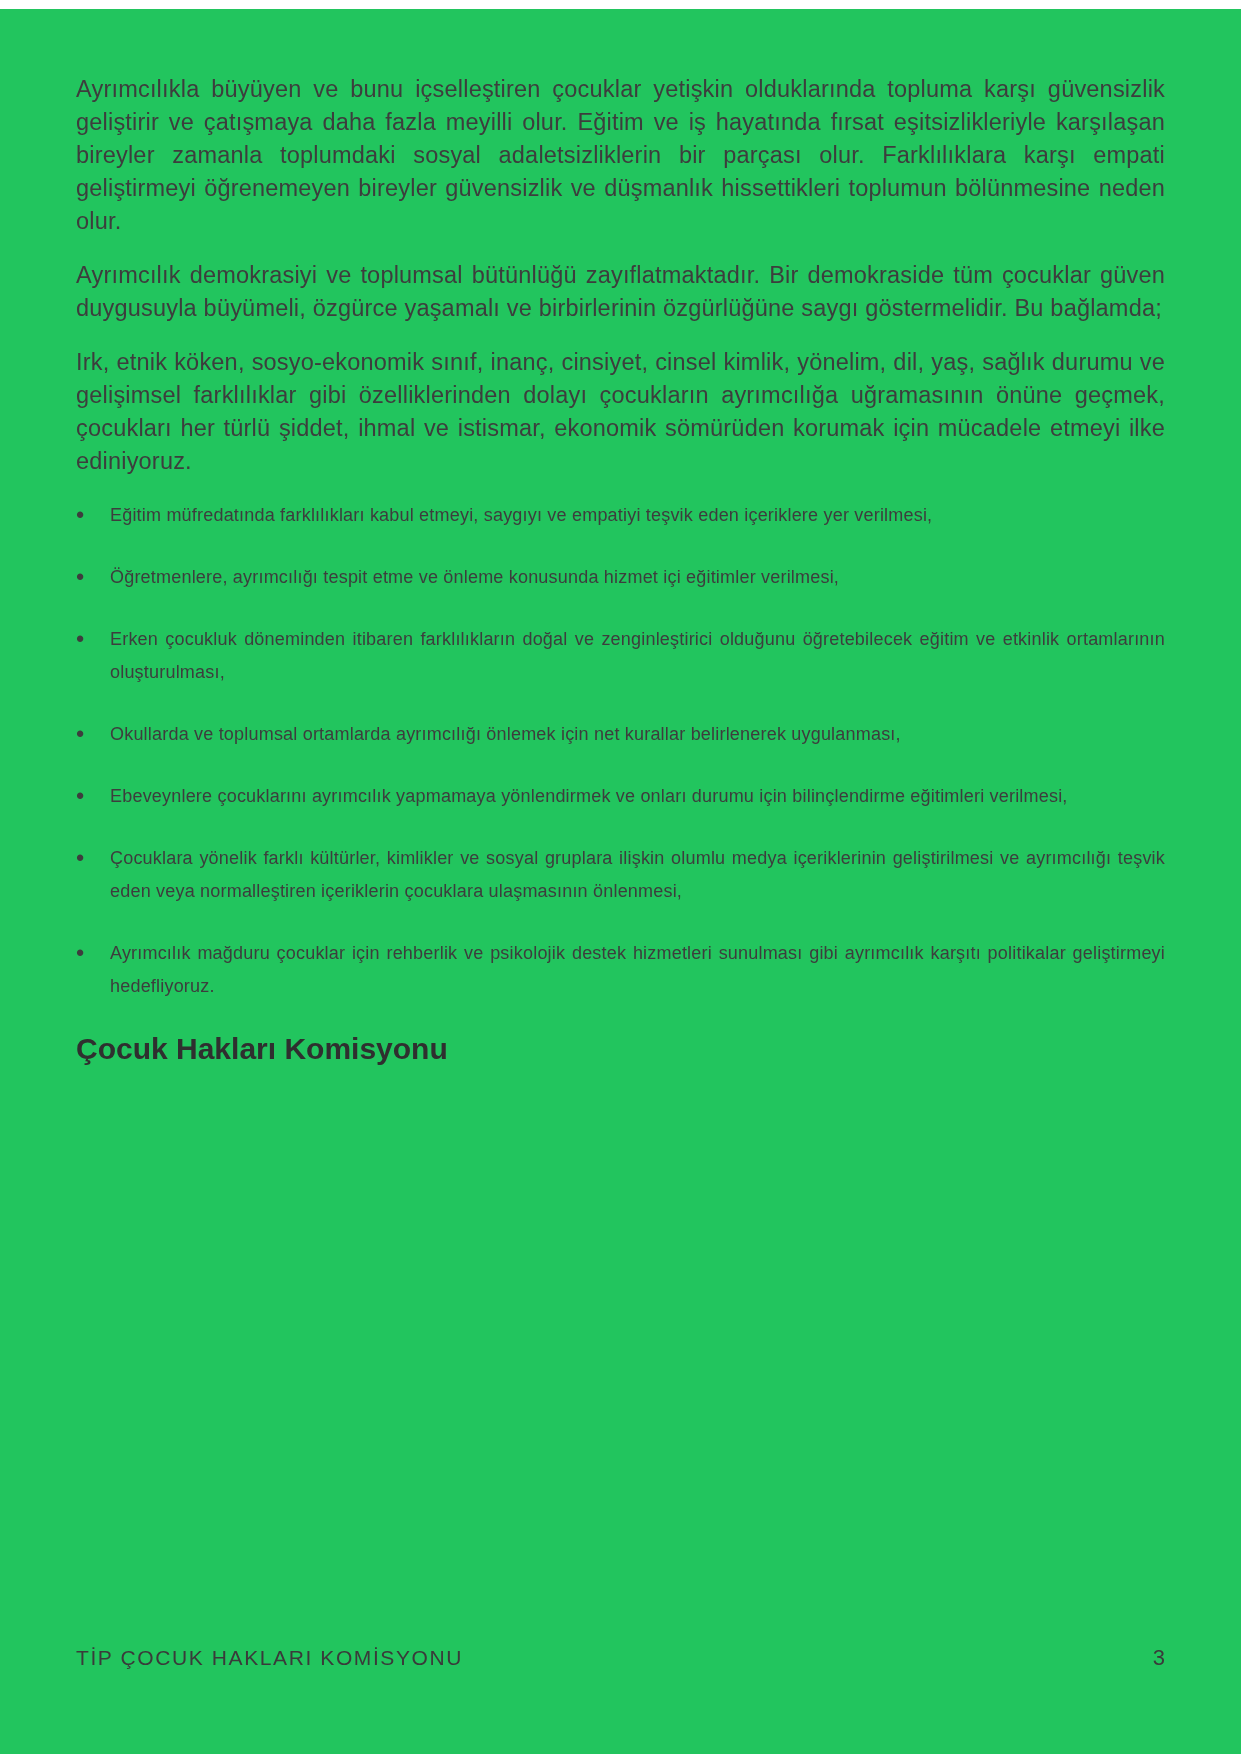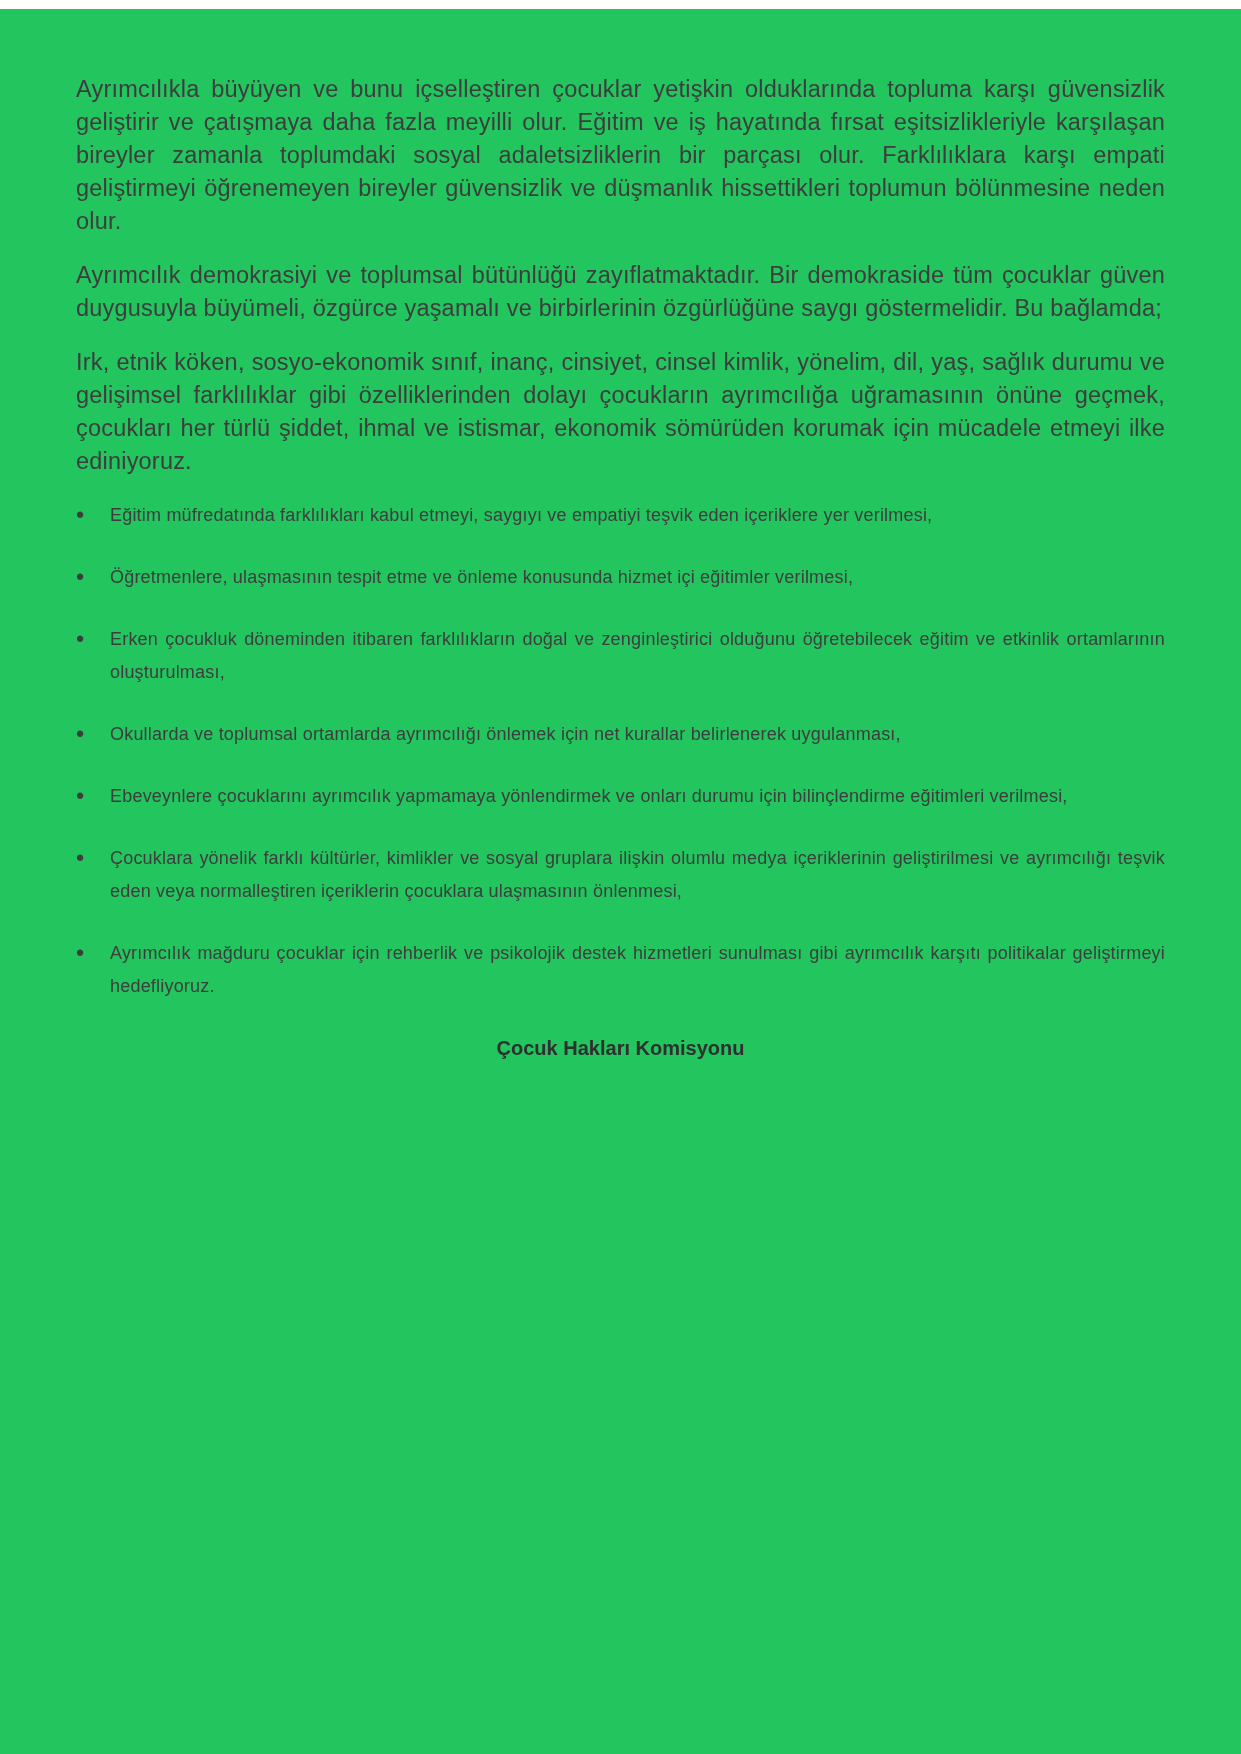--- a/index.html
+++ b/index.html
@@ -57,22 +57,22 @@
     flex: 1 1 auto;
     font-size: 18px;
     line-height: 33px;
     text-align: justify;
     letter-spacing: 0.2px;
     color: #3d3d3d;
   }
 
   .signature {
     margin-top: 12px;
-    text-align: center;
-    font-size: 20px;
+    text-align: left;
+    font-size: 30px;
     line-height: 33px;
     font-weight: bold;
     color: #2f2f2f;
   }
 
   .footer {
     position: absolute;
     left: 76px;
     right: 76px;
     bottom: 92px;
@@ -103,21 +103,21 @@
     <p class="para">Ayrımcılık demokrasiyi ve toplumsal bütünlüğü zayıflatmaktadır. Bir demokraside tüm çocuklar güven duygusuyla büyümeli, özgürce yaşamalı ve birbirlerinin özgürlüğüne saygı göstermelidir. Bu bağlamda;</p>
     <p class="para">Irk, etnik köken, sosyo-ekonomik sınıf, inanç, cinsiyet, cinsel kimlik, yönelim, dil, yaş, sağlık durumu ve gelişimsel farklılıklar gibi özelliklerinden dolayı çocukların ayrımcılığa uğramasının önüne geçmek, çocukları her türlü şiddet, ihmal ve istismar, ekonomik sömürüden korumak için mücadele etmeyi ilke ediniyoruz.</p>
 
     <ul class="bullet-list">
       <li class="bullet-item">
         <span class="bullet-marker">•</span>
         <span class="bullet-text">Eğitim müfredatında farklılıkları kabul etmeyi, saygıyı ve empatiyi teşvik eden içeriklere yer verilmesi,</span>
       </li>
       <li class="bullet-item">
         <span class="bullet-marker">•</span>
-        <span class="bullet-text">Öğretmenlere, ulaşmasının tespit etme ve önleme konusunda hizmet içi eğitimler verilmesi,</span>
+        <span class="bullet-text">Öğretmenlere, ayrımcılığı tespit etme ve önleme konusunda hizmet içi eğitimler verilmesi,</span>
       </li>
       <li class="bullet-item">
         <span class="bullet-marker">•</span>
         <span class="bullet-text">Erken çocukluk döneminden itibaren farklılıkların doğal ve zenginleştirici olduğunu öğretebilecek eğitim ve etkinlik ortamlarının oluşturulması,</span>
       </li>
       <li class="bullet-item">
         <span class="bullet-marker">•</span>
         <span class="bullet-text">Okullarda ve toplumsal ortamlarda ayrımcılığı önlemek için net kurallar belirlenerek uygulanması,</span>
       </li>
       <li class="bullet-item">
@@ -131,14 +131,18 @@
       <li class="bullet-item">
         <span class="bullet-marker">•</span>
         <span class="bullet-text">Ayrımcılık mağduru çocuklar için rehberlik ve psikolojik destek hizmetleri sunulması gibi ayrımcılık karşıtı politikalar geliştirmeyi hedefliyoruz.</span>
       </li>
     </ul>
 
     <div class="signature">Çocuk Hakları Komisyonu</div>
 
   </div>
 
+  <div class="footer">
+    <span class="footer-left">TİP ÇOCUK HAKLARI KOMİSYONU</span>
+    <span class="footer-page">3</span>
+  </div>
 
 </div>
 
 </body></html>

